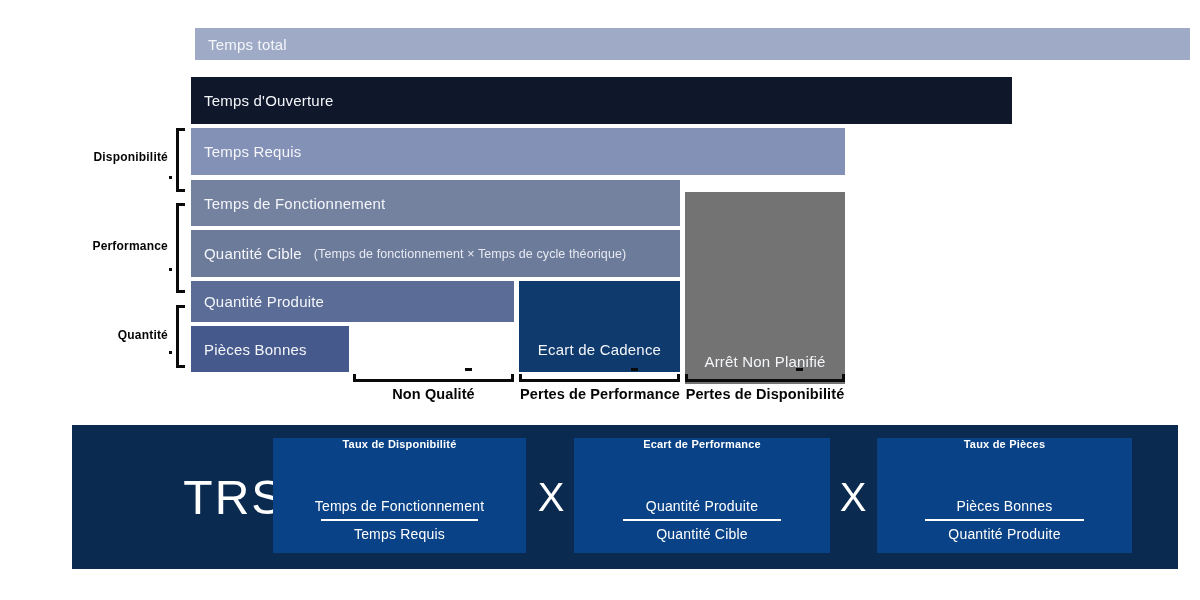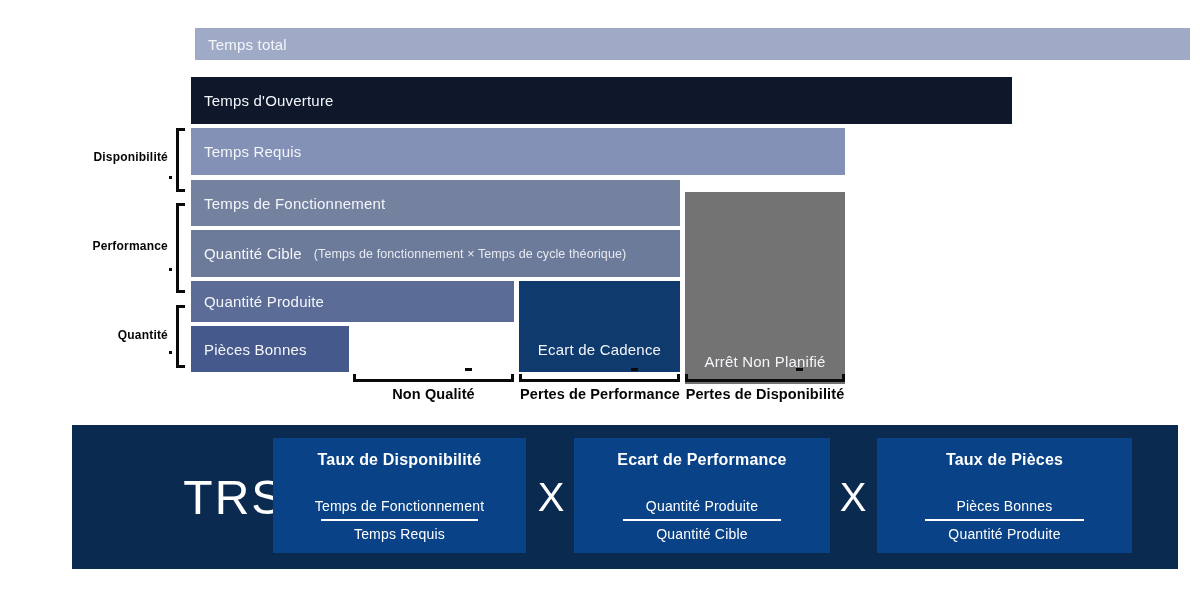--- a/index.html
+++ b/index.html
@@ -63,21 +63,21 @@
   .trs{position:absolute;left:85px;top:0;width:200px;height:144px;display:flex;align-items:center;justify-content:center;
        font-size:48px;font-weight:300;letter-spacing:2px;}
   .xsep{position:absolute;top:0;height:144px;width:40px;display:flex;align-items:center;justify-content:center;
         font-size:40px;font-weight:400;}
   .x1{left:459px;} .x2{left:761px;}
   .term{position:absolute;top:13px;height:115px;background:#094286;box-sizing:border-box;
         display:flex;flex-direction:column;align-items:center;text-align:center;}
   .t1{left:201px;width:253px;}
   .t2{left:502px;width:256px;}
   .t3{left:805px;width:255px;}
-  .term-title{font-size:16px;font-weight:700;margin-top:13px;letter-spacing:.2px;}
+  .term-title{font-size:11px;font-weight:700;letter-spacing:.2px;}
   .fraction{margin-top:auto;margin-bottom:11px;width:100%;font-size:14px;letter-spacing:.2px;}
   .fraction-line{width:62%;margin:5px auto;border-bottom:2px solid #fff;height:0;}
 </style>
 </head>
 <body>
 
 <div class="canvas">
 
   <div class="bar left b-temps-total">
     <span>Temps total</span>

